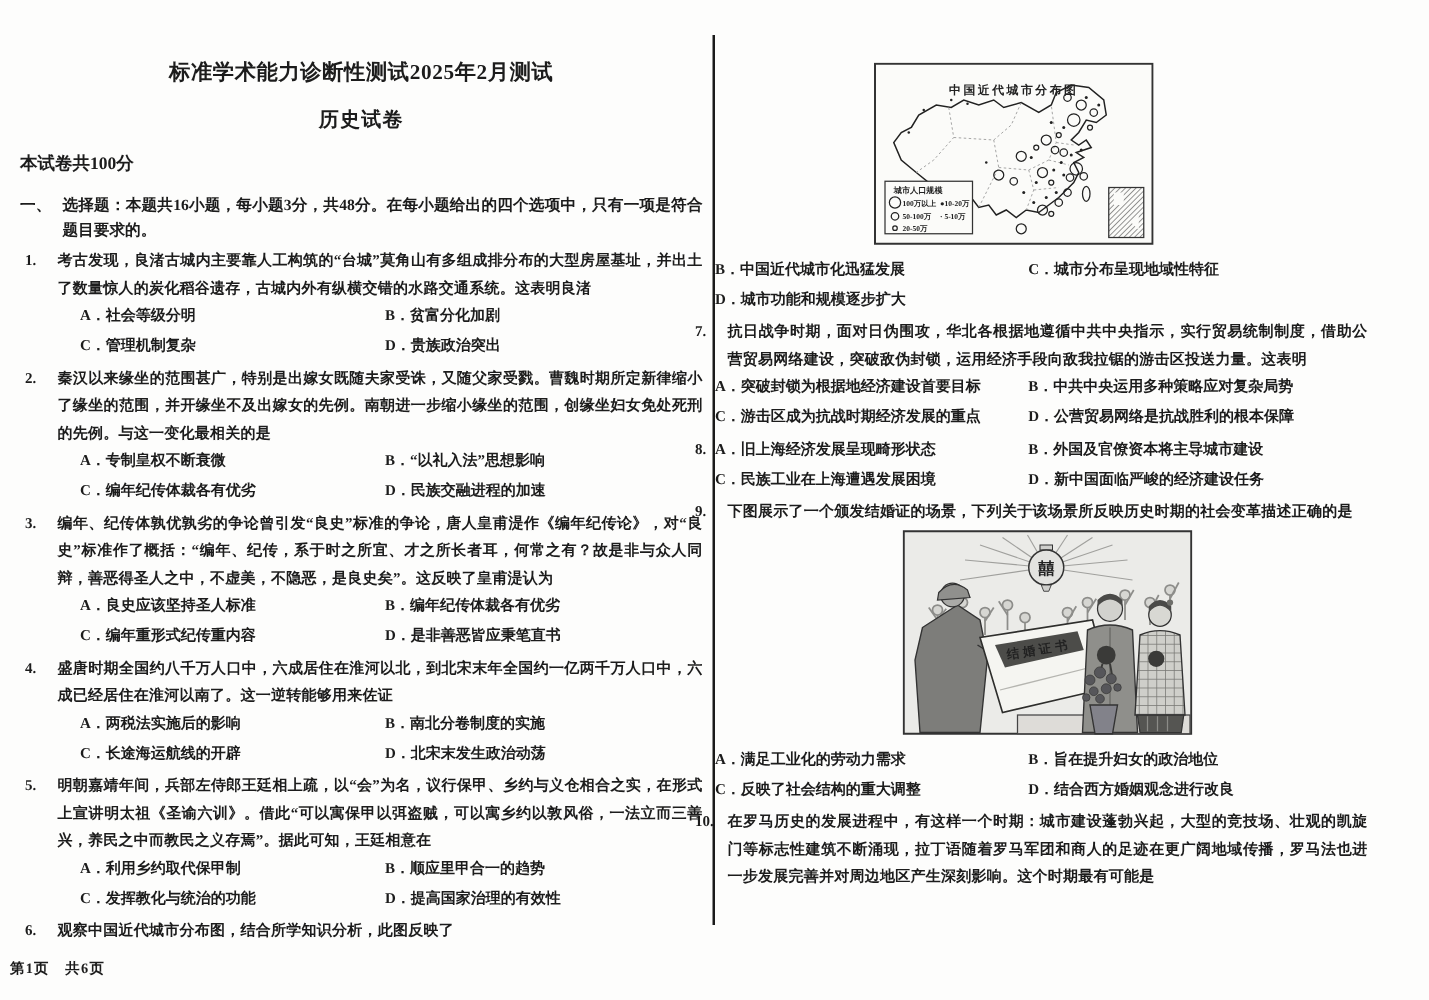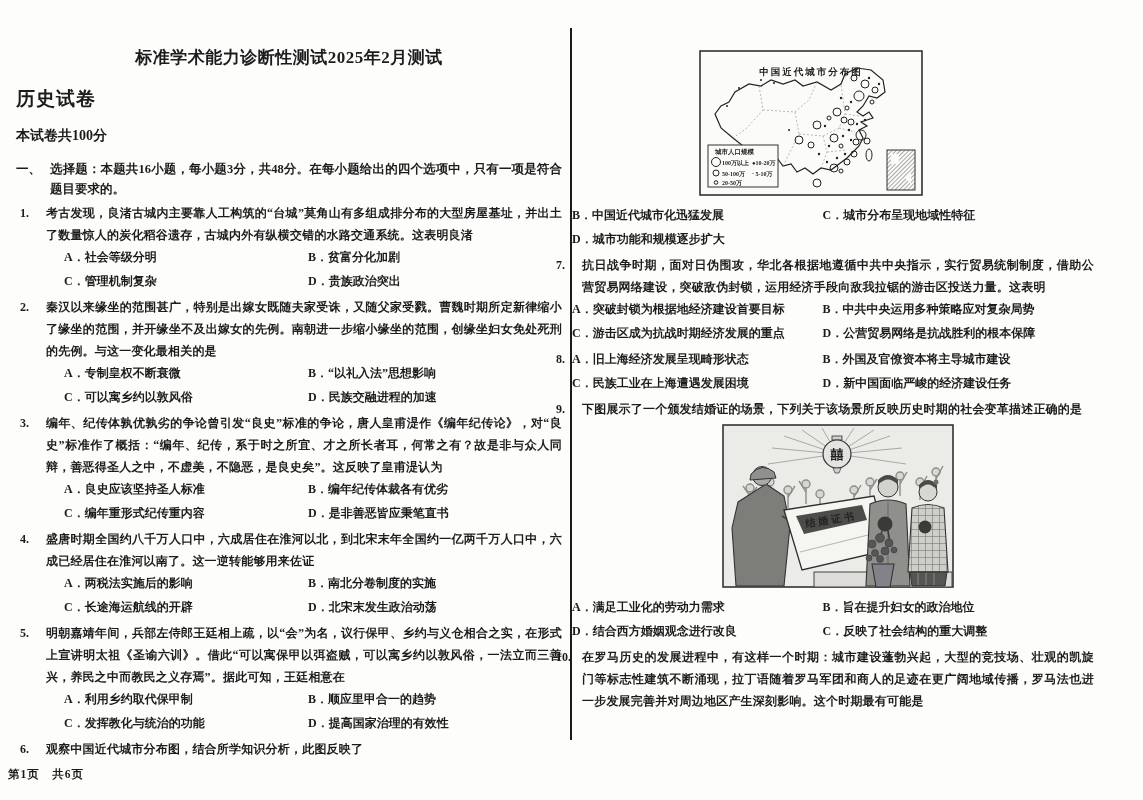--- a/index.html
+++ b/index.html
@@ -7,21 +7,21 @@
     width:1143px;height:800px;overflow:hidden;position:relative;
     background:#fdfdfc;
     font-family:"Liberation Serif","DejaVu Serif",serif;
     font-weight:bold;color:#1c1c1c;
   }
   .page{position:absolute;top:0;height:800px;box-sizing:border-box;}
   #page1{left:8px;width:556px;padding:0 2px 0 8px;}
   #page2{left:548px;width:552px;padding:0 6px 0 4px;}
   .divider{position:absolute;left:570px;top:28px;width:2px;height:712px;background:#1a1a1a;}
   .doc-title{margin-top:46px;text-align:center;font-size:17px;letter-spacing:.5px;}
-  .doc-subtitle{margin-top:17px;text-align:left;font-size:19px;letter-spacing:1px;}
+  .doc-subtitle{margin-top:17px;text-align:center;font-size:16px;letter-spacing:1px;}
   .doc-score{margin-top:15px;text-align:left;font-size:14px;}
   .section{display:flex;margin-top:14px;font-size:12.5px;line-height:20px;}
   .section-no{flex:none;width:34px;}
   .section-text{flex:1;text-align:justify;}
   .q{display:flex;margin-top:3px;font-size:12px;}
   .qno{flex:none;width:30px;padding-left:4px;box-sizing:border-box;line-height:22px;}
   .qb{flex:1;min-width:0;}
   .stem{line-height:22px;text-align:justify;letter-spacing:.2px;}
   .opts{display:grid;grid-template-columns:49% 51%;line-height:23.5px;padding-left:18px;}
   #page2 .opts{padding-left:0;margin-left:-10px;grid-template-columns:48% 52%;}
@@ -60,21 +60,21 @@
     </div>
   </div>
 
   <div class="q">
     <span class="qno">2.</span>
     <div class="qb">
       <div class="stem">秦汉以来缘坐的范围甚广，特别是出嫁女既随夫家受诛，又随父家受戮。曹魏时期所定新律缩小了缘坐的范围，并开缘坐不及出嫁女的先例。南朝进一步缩小缘坐的范围，创缘坐妇女免处死刑的先例。与这一变化最相关的是</div>
       <div class="opts">
         <span class="opt">A．专制皇权不断衰微</span>
         <span class="opt">B．“以礼入法”思想影响</span>
-        <span class="opt">C．可以寓乡约以敦风俗</span>
+        <span class="opt">C．编年纪传体裁各有优劣</span>
         <span class="opt">D．民族交融进程的加速</span>
       </div>
     </div>
   </div>
 
   <div class="q">
     <span class="qno">3.</span>
     <div class="qb">
       <div class="stem">编年、纪传体孰优孰劣的争论曾引发“良史”标准的争论，唐人皇甫湜作《编年纪传论》，对“良史”标准作了概括：“编年、纪传，系于时之所宜、才之所长者耳，何常之有？故是非与众人同辩，善恶得圣人之中，不虚美，不隐恶，是良史矣”。这反映了皇甫湜认为</div>
       <div class="opts">
@@ -370,22 +370,22 @@
               <circle cx="158" cy="135" r="3.5"></circle>
                 <circle cx="147" cy="134" r="3"></circle>
             </g>
             <path d="M150 140 L172 140 L168 163 L154 163 Z" fill="#82828a" stroke="#333" stroke-width="1.1"></path>
           </g>
         </svg>
       </div>
       <div class="opts">
         <span class="opt">A．满足工业化的劳动力需求</span>
         <span class="opt">B．旨在提升妇女的政治地位</span>
+        <span class="opt">C．反映了社会结构的重大调整</span>
         <span class="opt">D．结合西方婚姻观念进行改良</span>
-        <span class="opt">C．反映了社会结构的重大调整</span>
       </div>
     </div>
   </div>
 
   <div class="q">
     <span class="qno">10.</span>
     <div class="qb">
       <div class="stem">在罗马历史的发展进程中，有这样一个时期：城市建设蓬勃兴起，大型的竞技场、壮观的凯旋门等标志性建筑不断涌现，拉丁语随着罗马军团和商人的足迹在更广阔地域传播，罗马法也进一步发展完善并对周边地区产生深刻影响。这个时期最有可能是</div>
     </div>
   </div>

